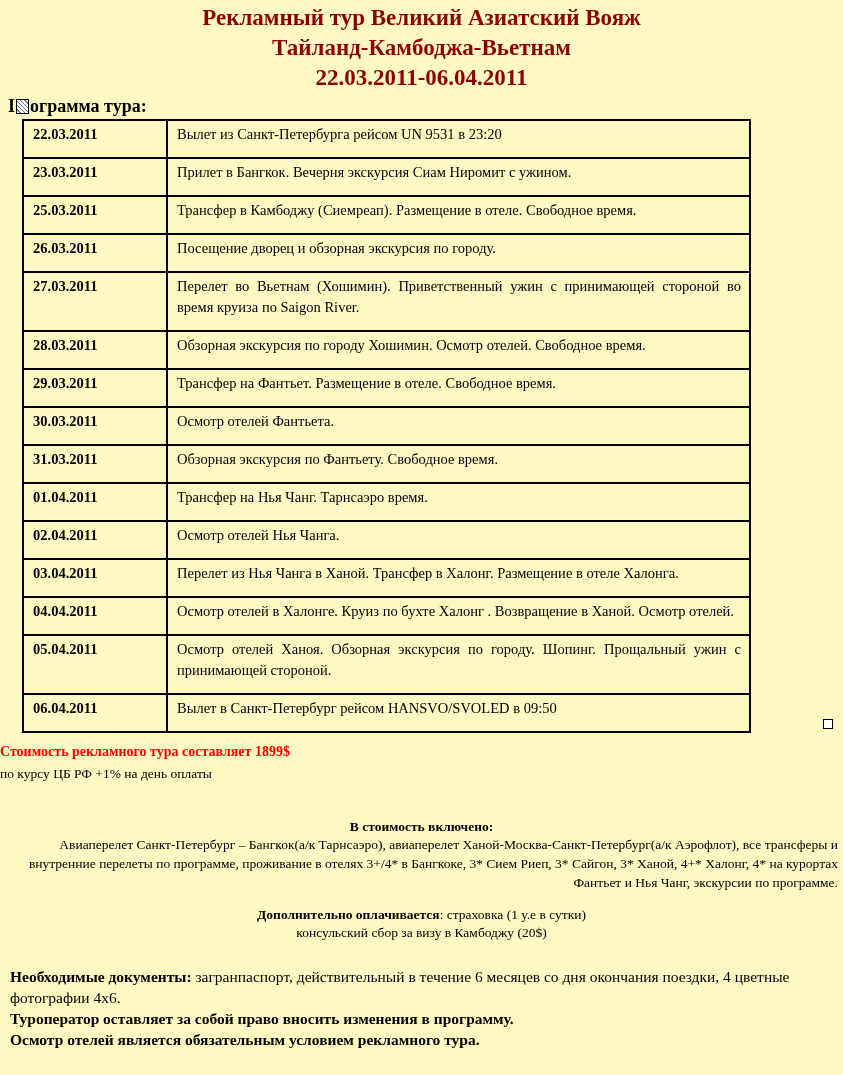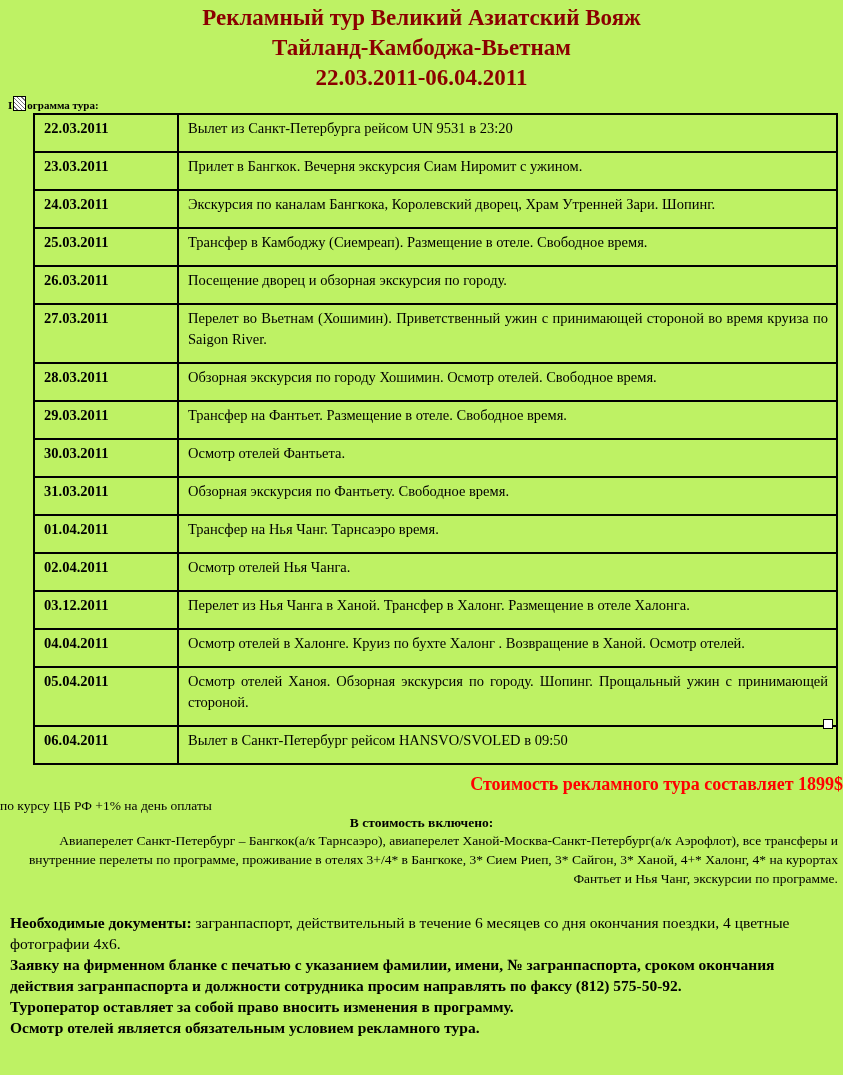--- a/index.html
+++ b/index.html
@@ -1,44 +1,44 @@
 <!DOCTYPE html>
 <html><head>
 <meta charset="utf-8">
 <style>
   html,body{margin:0;padding:0;background:#fff;}
   #page{
     position:relative;
     width:843px;height:1075px;
-    background:#bef264;
+    background:#fef9c3;
     font-family:"Liberation Serif","DejaVu Serif",serif;
     color:#000;
     overflow:hidden;
   }
   
   .title-block{padding-top:3px;text-align:center;}
   .title-line{
     font-weight:bold;font-size:23px;line-height:30px;
     color:#8B0000;
   }
   
   .program-label{
     margin:3px 0 2px 8px;
-    font-weight:bold;font-size:11px;
+    font-weight:bold;font-size:18px;
   }
   .tofu{
     display:inline-block;width:11px;height:13px;
     border:1.5px solid #000;vertical-align:-2px;margin:0 1px;
     background:repeating-linear-gradient(45deg,#fff 0 2px,#777 2px 3px);
   }
   
   table.schedule{
     border-collapse:collapse;
-    margin-left:33px;
-    width:805px;
+    margin-left:22px;
+    width:729px;
     table-layout:fixed;
     border-radius:12px;
   }
   table.schedule td{
     border:2px solid #000;
     vertical-align:top;
     font-size:14.5px;
     padding:3px 8px 2px 9px;
     line-height:21px;
   }
@@ -47,25 +47,25 @@
   tr.row-single td{height:31px;}
   tr.row-tall td{height:52px;}
   
   .anchor-square{
     position:absolute;left:823px;top:719px;
     width:8px;height:8px;
     border:1.5px solid #000;background:#fff;
   }
   
   .price-heading{
-    margin-top:8px;text-align:right;
-    font-weight:bold;font-size:18px;color:#FF0000;line-height:22px;
+    margin-top:8px;text-align:left;
+    font-weight:bold;font-size:14px;color:#FF0000;line-height:22px;
   }
   .rate-note{text-align:left;font-size:13.5px;line-height:17px;margin-top:2px;}
-  .included-label{text-align:center;font-weight:bold;font-size:13.5px;line-height:17px;}
+  .included-label{text-align:center;font-weight:bold;font-size:13.5px;line-height:17px;margin-top:36px;}
   .included-text{
     text-align:right;font-size:13.5px;line-height:19px;
     width:833px;margin:0 auto;
   }
   .extras{margin-top:14px;text-align:center;font-size:13.5px;line-height:18px;}
   
   .footer-block{
     margin:24px 8px 0 10px;
     font-weight:bold;font-size:15.5px;line-height:21px;
   }
@@ -87,24 +87,20 @@
 
   <table class="schedule">
     <tbody>
         <tr class="row-single">
       <td class="date-cell">22.03.2011</td>
       <td class="desc-cell">Вылет из Санкт-Петербурга рейсом UN 9531 в 23:20</td>
     </tr>
     <tr class="row-single">
       <td class="date-cell">23.03.2011</td>
       <td class="desc-cell">Прилет в Бангкок. Вечерня экскурсия Сиам Ниромит с ужином.</td>
-    </tr>
-    <tr class="row-single">
-      <td class="date-cell">24.03.2011</td>
-      <td class="desc-cell">Экскурсия по каналам Бангкока, Королевский дворец, Храм Утренней Зари. Шопинг.</td>
     </tr>
     <tr class="row-single">
       <td class="date-cell">25.03.2011</td>
       <td class="desc-cell">Трансфер в Камбоджу (Сиемреап). Размещение в отеле. Свободное время.</td>
     </tr>
     <tr class="row-single">
       <td class="date-cell">26.03.2011</td>
       <td class="desc-cell">Посещение дворец и обзорная экскурсия по городу.</td>
     </tr>
     <tr class="row-tall">
@@ -129,21 +125,21 @@
     </tr>
     <tr class="row-single">
       <td class="date-cell">01.04.2011</td>
       <td class="desc-cell">Трансфер на Нья Чанг. Тарнсаэро время.</td>
     </tr>
     <tr class="row-single">
       <td class="date-cell">02.04.2011</td>
       <td class="desc-cell">Осмотр отелей Нья Чанга.</td>
     </tr>
     <tr class="row-single">
-      <td class="date-cell">03.12.2011</td>
+      <td class="date-cell">03.04.2011</td>
       <td class="desc-cell">Перелет из Нья Чанга в Ханой. Трансфер в Халонг. Размещение в отеле Халонга.</td>
     </tr>
     <tr class="row-single">
       <td class="date-cell">04.04.2011</td>
       <td class="desc-cell">Осмотр отелей в Халонге. Круиз по бухте Халонг . Возвращение в Ханой. Осмотр отелей.</td>
     </tr>
     <tr class="row-tall">
       <td class="date-cell">05.04.2011</td>
       <td class="desc-cell">Осмотр отелей Ханоя. Обзорная экскурсия по городу. Шопинг. Прощальный ужин с принимающей стороной.</td>
     </tr>
@@ -154,22 +150,25 @@
   </tbody>
     </table>
 
   <div class="anchor-square"></div>
 
   <div class="price-heading">Стоимость рекламного тура составляет 1899$</div>
   <div class="rate-note">по курсу ЦБ РФ +1% на день оплаты</div>
   <div class="included-label">В стоимость включено:</div>
   <div class="included-text">Авиаперелет Санкт-Петербург – Бангкок(а/к Тарнсаэро), авиаперелет Ханой-Москва-Санкт-Петербург(а/к Аэрофлот), все трансферы и внутренние перелеты по программе, проживание в отелях 3+/4* в Бангкоке, 3* Сием Риеп, 3* Сайгон, 3* Ханой, 4+* Халонг, 4* на курортах Фантьет и Нья Чанг, экскурсии по программе.</div>
 
+  <div class="extras">
+    <div><b>Дополнительно оплачивается</b><span>: страховка (1 у.е в сутки)</span></div>
+    <div>консульский сбор за визу в Камбоджу (20$)</div>
+  </div>
 
   <div class="footer-block">
     <div><b>Необходимые документы:</b><span class="regular"> загранпаспорт, действительный в течение 6 месяцев со дня окончания поездки, 4 цветные фотографии 4х6.</span></div>
-    <div>Заявку на фирменном бланке с печатью с указанием фамилии, имени, № загранпаспорта, сроком окончания действия загранпаспорта и должности сотрудника просим направлять по факсу (812) 575-50-92.</div>
     <div>Туроператор оставляет за собой право вносить изменения в программу.</div>
     <div>Осмотр отелей является обязательным условием рекламного тура.</div>
 
   </div>
 
 </div>
 
 </body></html>

